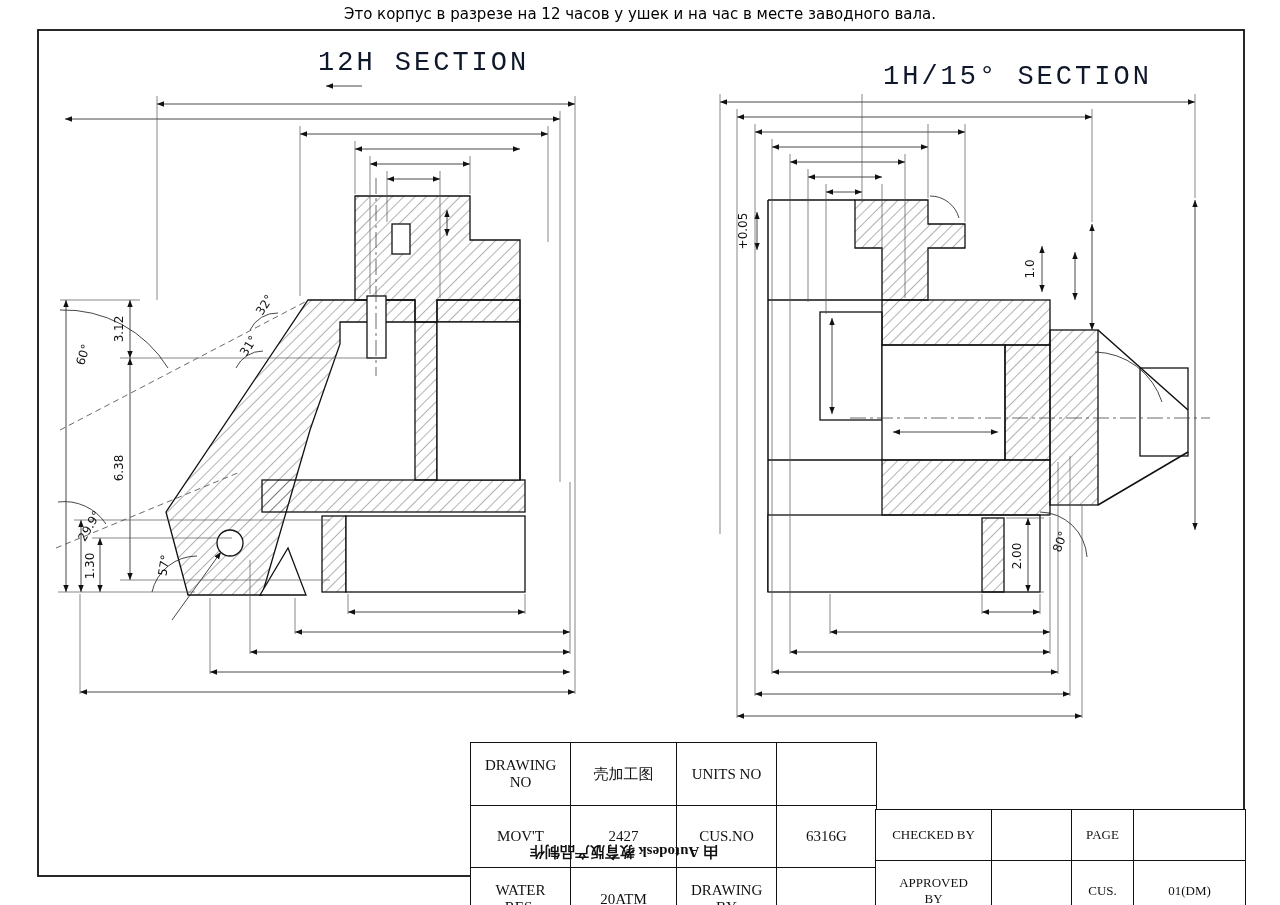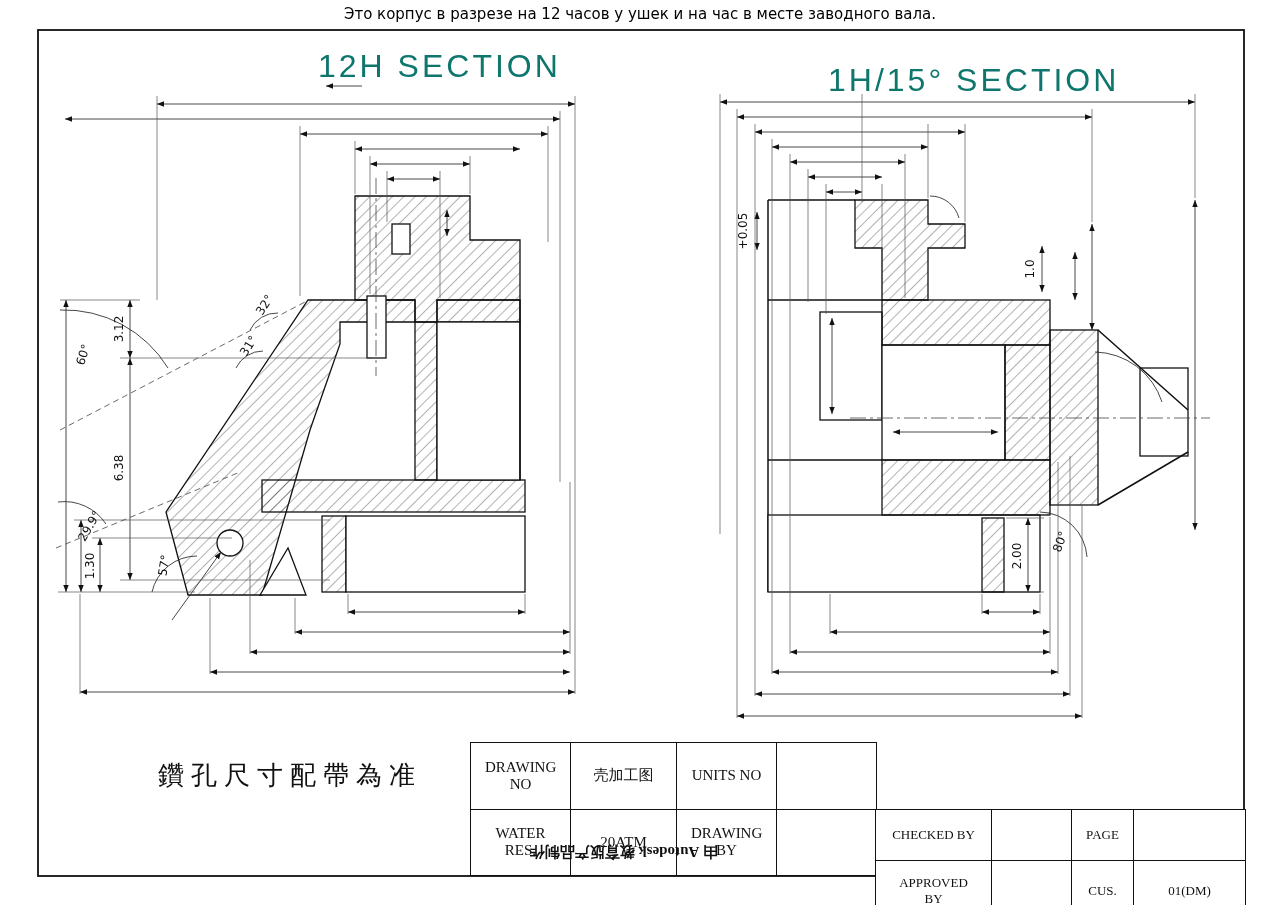--- a/index.html
+++ b/index.html
@@ -1,24 +1,24 @@
 <!DOCTYPE html>
 <html><head>
 <meta charset="utf-8">
 <style>
   html,body{margin:0;padding:0;background:#fff;}
   body{width:1280px;height:905px;overflow:hidden;}
   .page{position:relative;width:1280px;height:905px;background:#fff;color:#111;
         font-family:"Liberation Serif",serif;}
   .caption{position:absolute;top:5px;left:0;width:100%;text-align:center;
            font-family:"DejaVu Sans",sans-serif;font-size:15px;color:#000;}
-  .vtitle{position:absolute;font-size:32px;letter-spacing:3px;color:#0f766e;
-          font-family:Liberation Sans, sans-serif;}
+  .vtitle{position:absolute;font-size:27px;letter-spacing:3px;color:#0f172a;
+          font-family:Liberation Mono, monospace;}
   #t-left{left:318px;top:48px;}
-  #t-right{left:828px;top:62px;}
+  #t-right{left:883px;top:62px;}
   .note-cn{position:absolute;left:158px;top:758px;font-size:26px;letter-spacing:7px;}
   .watermark{position:absolute;left:498px;top:842px;width:220px;transform:rotate(180deg);
              font-size:15px;font-weight:bold;white-space:nowrap;}
   svg.draw{position:absolute;left:0;top:0;}
   table.tb{position:absolute;border-collapse:collapse;table-layout:fixed;background:#fff;}
   table.tb td{border:1.6px solid #111;text-align:center;vertical-align:middle;
               font-size:15px;font-family:"Liberation Serif",serif;padding:14px;overflow:hidden;}
   #tb-main{left:470px;top:742px;width:406px;height:134px;}
   #tb-main td{height:33px;}
   #tb-right{left:875px;top:809px;width:370px;height:67px;}
@@ -229,37 +229,42 @@
         <path class="arc" d="M1040,512 A48,48 0 0 1 1087,557"></path>
       </g>
 
       <text class="dl" x="747" y="231" transform="rotate(-90 747 231)">+0.05</text>
       <text class="dl" x="1034" y="269" transform="rotate(-90 1034 269)">1.0</text>
       <text class="dl" x="1021" y="556" transform="rotate(-90 1021 556)">2.00</text>
       <text class="dl" x="1064" y="543" transform="rotate(-70 1064 543)">80°</text>
     </g>
   </svg>
 
-  <div class="note-cn">鑽孔尺寸配帶為准</div>
 
   <table class="tb" id="tb-main">
     <colgroup>
         <col style="width:100px">
         <col style="width:106px">
         <col style="width:100px">
         <col style="width:100px">
       </colgroup>
     <tbody>
         <tr>
       <td>DRAWING NO</td>
       <td class="cn-cell">壳加工图</td>
       <td>UNITS NO</td>
       <td></td>
     </tr>
     <tr>
+      <td>MOV'T</td>
+      <td>2427</td>
+      <td>CUS.NO</td>
+      <td>6316G</td>
+    </tr>
+    <tr>
       <td>WATER RES.</td>
       <td>20ATM</td>
       <td>DRAWING BY</td>
       <td></td>
     </tr>
   </tbody>
     </table>
 
   <table class="tb" id="tb-right">
     <colgroup>

